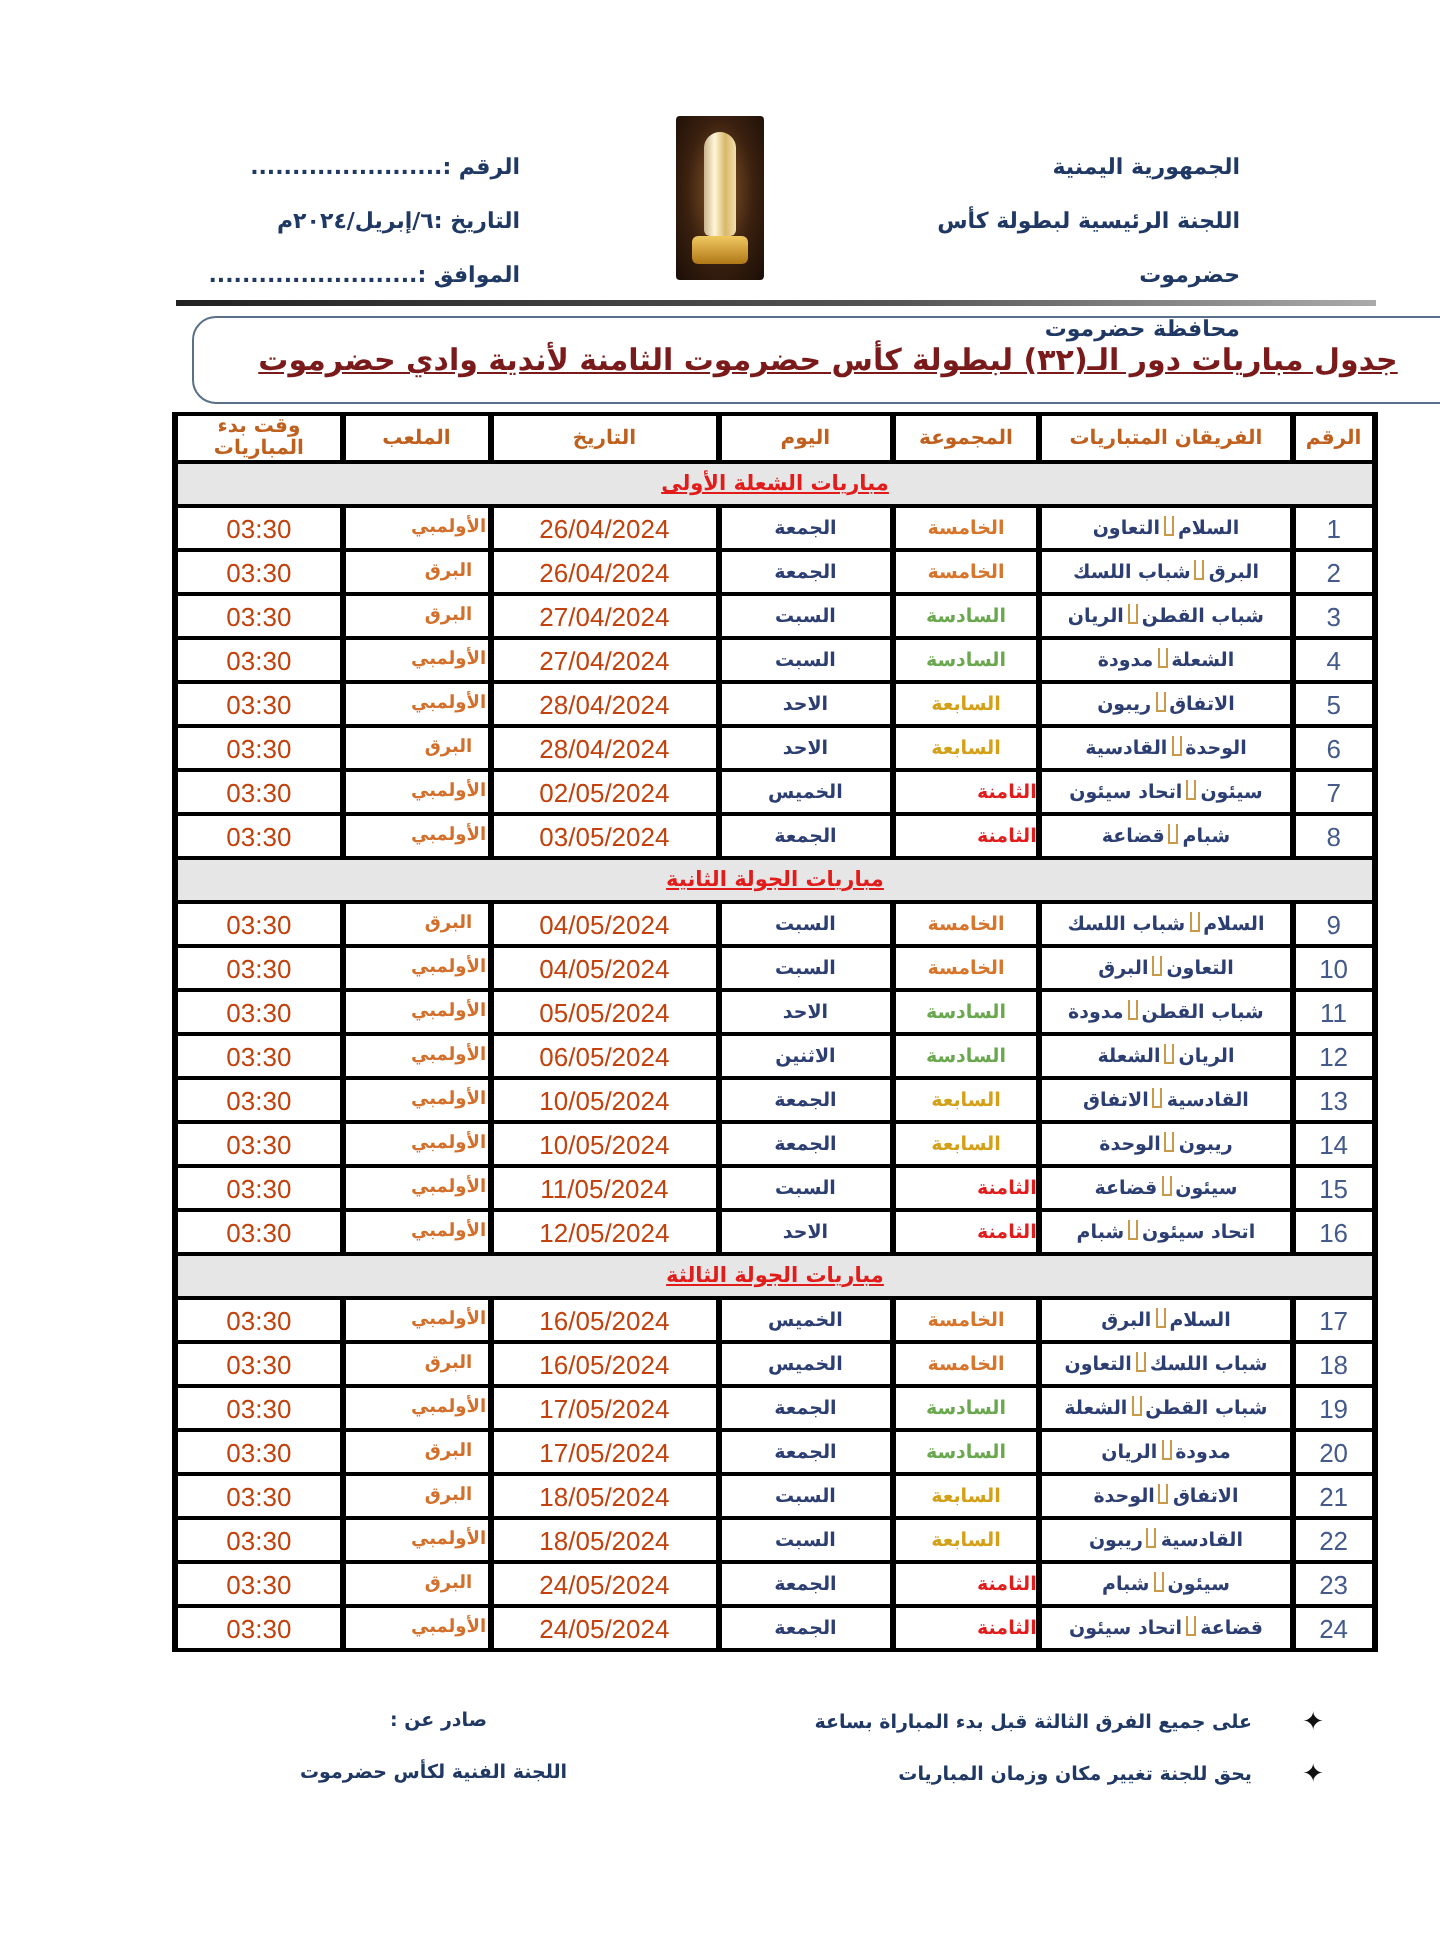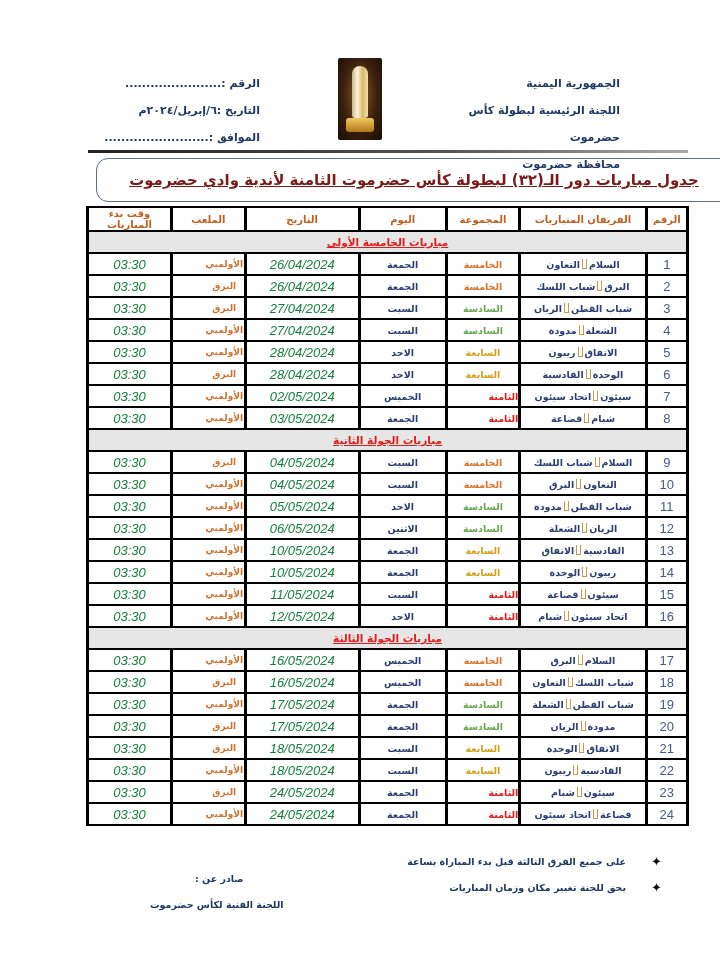--- a/index.html
+++ b/index.html
@@ -26,29 +26,29 @@
 
   table.sched { position: absolute; left: 86px; top: 206px; width: 603px; border-collapse: separate; border-spacing: 3px 2px;
                 background: #000; direction: rtl; table-layout: fixed; }
   table.sched td, table.sched th { background: #fff; text-align: center; vertical-align: middle; }
   table.sched th { height: 16px; font-size: 10px; font-weight: bold; color: #c0601e; }
   table.sched td { height: 20px; font-size: 9.5px; font-weight: bold; }
   td.num { font-family: "Liberation Sans", sans-serif; font-weight: normal !important; font-size: 13px !important; color: #445a8a; }
   td.teams { color: #2c3e72; }
   td.teams .sep { display: inline-block; width: 5px; height: 10px; border: 1px solid #c99a4a; border-top: 0; margin: 0 2px; vertical-align: -1px; }
   td.day { color: #2c3e72; }
-  td.date, td.time { font-family: "Liberation Sans", sans-serif; font-weight: normal !important; font-size: 13px !important; color: #15803d; font-style: italic; }
+  td.date, td.time { font-family: "Liberation Sans", sans-serif; font-weight: normal !important; font-size: 13px !important; color: #c2410c; }
   td.venue { color: #d36f2a; font-size: 9px !important; padding-left: 32px; }
   td.round { background: #e6e6e6 !important; height: 18px; color: #e21b1b; font-size: 10.5px !important; text-decoration: underline; }
   .g5 { color: #d8752a; } .g6 { color: #6aa84f; } .g7 { color: #d4a017; } .g8 { color: #e21b1b; padding-left: 48px; }
 
   .notes { position: absolute; right: 58px; top: 848px; direction: rtl; }
   .note { font-size: 9.5px; font-weight: bold; color: #1f3864; height: 26px; display: flex; align-items: center; }
   .note .bullet { width: 22px; font-size: 13px; color: #111; margin-left: 14px; }
-  .issuer { position: absolute; left: 150px; top: 873px; direction: rtl; text-align: right; }
+  .issuer { position: absolute; left: 150px; top: 855px; direction: rtl; text-align: right; }
   .issuer .lbl { font-size: 9.5px; font-weight: bold; color: #1f3864; margin-right: 0; text-align: left; padding-left: 45px; }
   .issuer .org { font-size: 9.5px; font-weight: bold; color: #1f3864; margin-top: 15px; }
 </style>
 </head>
 <body>
 
 <div class="hdr-right">
   <div>الجمهورية اليمنية</div>
   <div>اللجنة الرئيسية لبطولة كأس حضرموت</div>
   <div>محافظة حضرموت</div>
@@ -87,21 +87,21 @@
       <th>الفريقان المتباريات</th>
       <th>المجموعة</th>
       <th>اليوم</th>
       <th>التاريخ</th>
       <th>الملعب</th>
       <th>وقت بدء المباريات</th>
     </tr>
   </thead>
   <tbody id="tbody">
       <tr>
-        <td colspan="7" class="round">مباريات الخامسة الأولى</td>
+        <td colspan="7" class="round">مباريات الشعلة الأولى</td>
       </tr>
       <tr>
         <td class="num">1</td>
         <td class="teams"><span>السلام</span><span class="sep"></span><span>التعاون</span></td>
         <td class="g5">الخامسة</td>
         <td class="day">الجمعة</td>
         <td class="date">26/04/2024</td>
         <td class="venue">الأولمبي</td>
         <td class="time">03:30</td>
       </tr>

